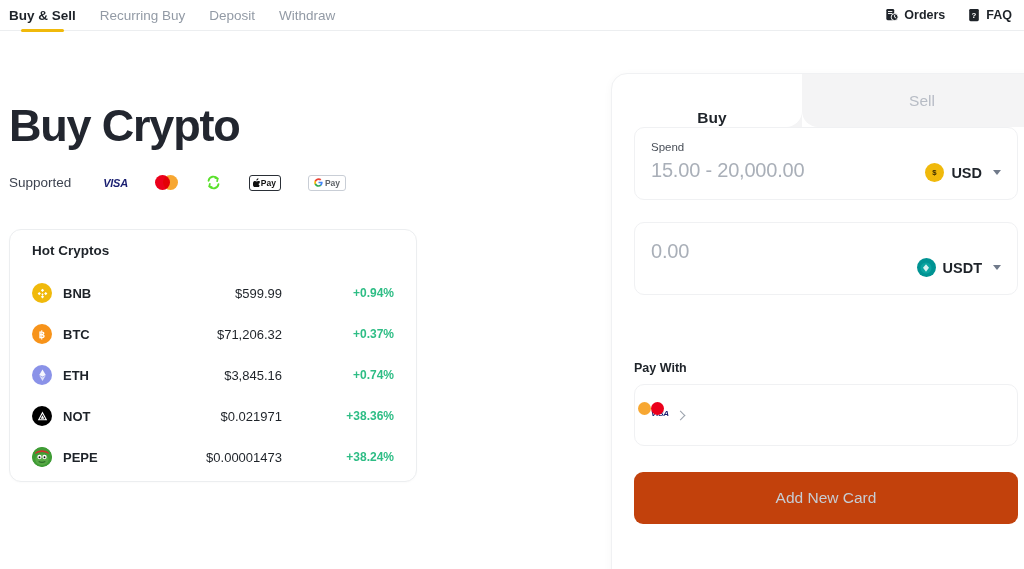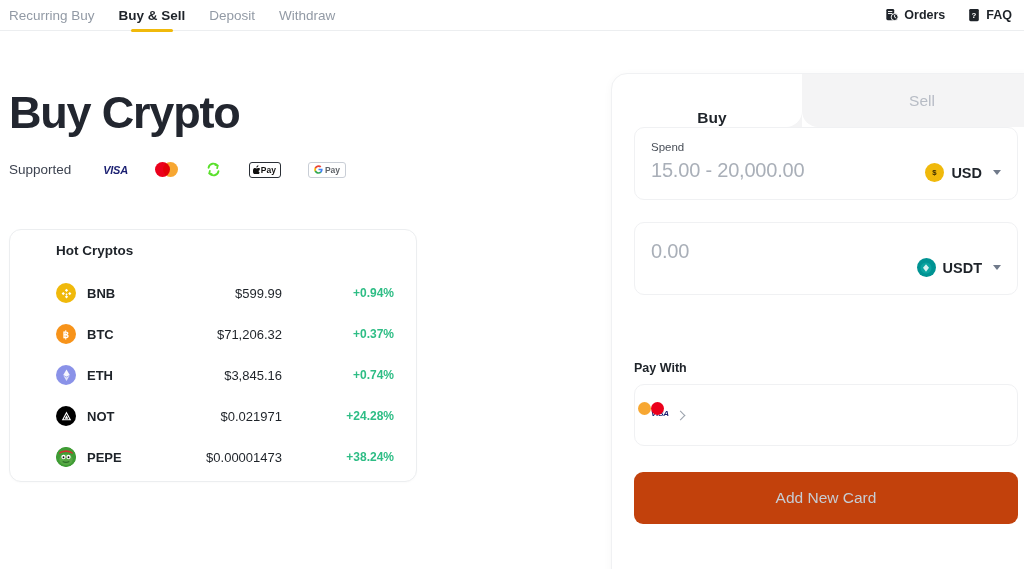--- a/index.html
+++ b/index.html
@@ -44,21 +44,21 @@
     gap: 22px;
   }
   .nav-action {
     display: flex; align-items: center; gap: 5px;
     font-size: 12.5px; font-weight: bold; color: #1e2329;
     cursor: pointer;
   }
   .nav-action svg { display: block; }
 
   
-  .left-col { position: absolute; left: 9px; top: 18px; width: 600px; }
+  .left-col { position: absolute; left: 9px; top: 31px; width: 600px; }
 
   .page-title {
     font-size: 45px;
     font-weight: bold;
     letter-spacing: -1.2px;
     color: #22262f;
     margin-top: 72px;
     line-height: 1;
   }
 
@@ -98,21 +98,20 @@
 
   
   .hot-card {
     position: absolute;
     left: 9px; top: 229px;
     width: 408px; height: 253px;
     background: #fff;
     border: 1px solid #eceef0;
     border-radius: 12px;
     box-shadow: 0 1px 2px rgba(0,0,0,0.02);
-    padding-left: 24px;
   }
   .hot-title {
     font-size: 13.5px; font-weight: bold; color: #1e2329;
     padding: 13px 0 0 22px;
   }
   .crypto-row {
     display: flex; align-items: center;
     height: 40px;
     padding: 0 22px 0 22px;
     margin-top: 1px;
@@ -266,26 +265,26 @@
     font-size: 15.5px;
     font-family: "Liberation Sans", sans-serif;
     cursor: pointer;
   }
 </style>
 </head>
 <body>
 
 <div class="topnav">
   <div class="nav-left">
-    <div class="nav-tab">
-      <span>Recurring Buy</span>
-    </div>
     <div class="nav-tab active">
       <span>Buy &amp; Sell</span>
       <span class="underline"></span>
+    </div>
+    <div class="nav-tab">
+      <span>Recurring Buy</span>
     </div>
     <div class="nav-tab">
       <span>Deposit</span>
     </div>
     <div class="nav-tab">
       <span>Withdraw</span>
     </div>
   </div>
 
   <div class="nav-right">
@@ -397,21 +396,21 @@
 
   <div class="crypto-row">
     <span class="coin-icon" style="background:#000">
       <svg width="13" height="13" viewBox="0 0 24 24">
           <path d="M12 5l7 13H5L12 5z" fill="none" stroke="#fff" stroke-width="2"></path>
           <path d="M12 9.5l3.4 6.5h-6.8L12 9.5z" fill="#fff"></path>
         </svg>
     </span>
     <span class="coin-sym">NOT</span>
     <span class="coin-price">$0.021971</span>
-    <span class="coin-change">+24.28%</span>
+    <span class="coin-change">+38.36%</span>
   </div>
 
   <div class="crypto-row">
     <span class="coin-icon" style="background:#3f9c35">
       <svg width="20" height="20" viewBox="0 0 24 24">
         <circle cx="12" cy="12" r="12" fill="#3f9c35"></circle>
         <ellipse cx="12" cy="15" rx="8" ry="7" fill="#57a845"></ellipse>
         <circle cx="9" cy="12" r="2.6" fill="#fff"></circle>
           <circle cx="15" cy="12" r="2.6" fill="#fff"></circle>
         <circle cx="9" cy="12.3" r="1.1" fill="#111"></circle>

